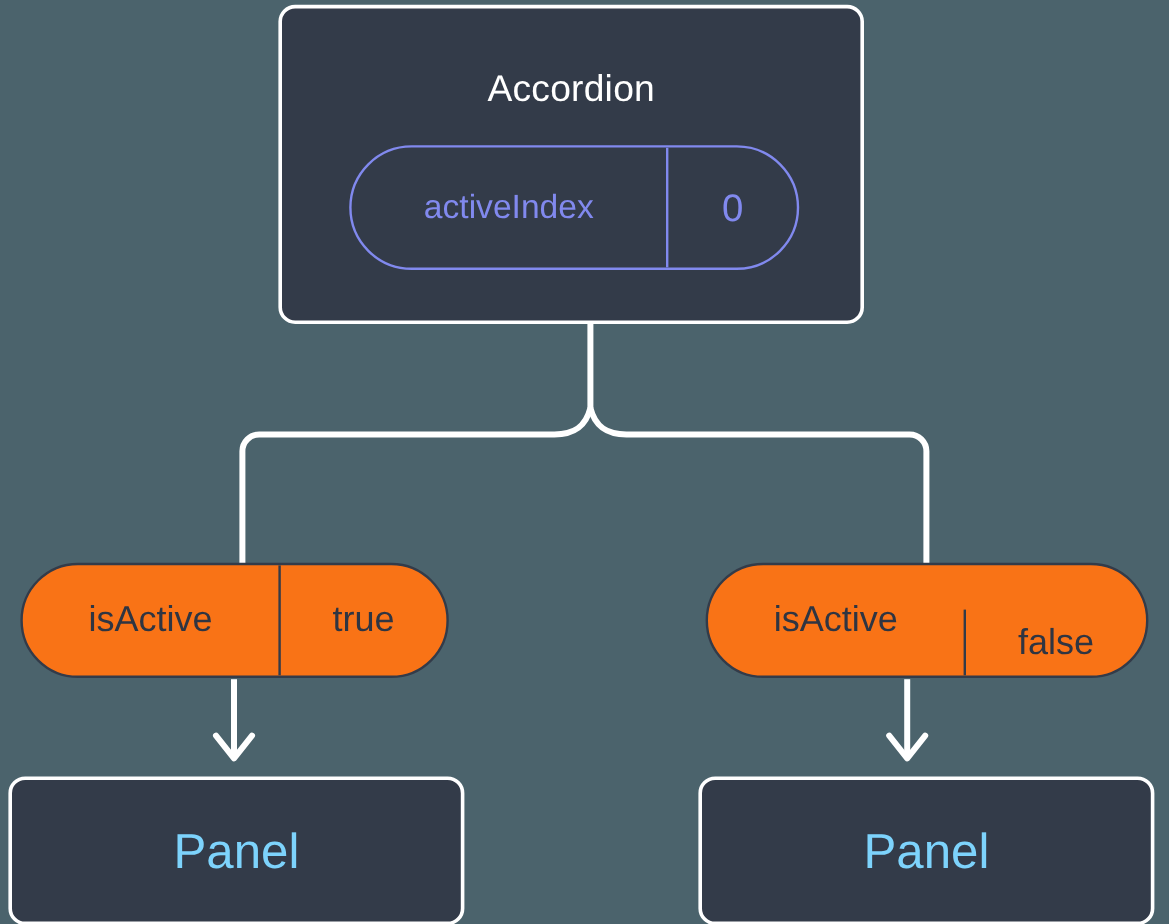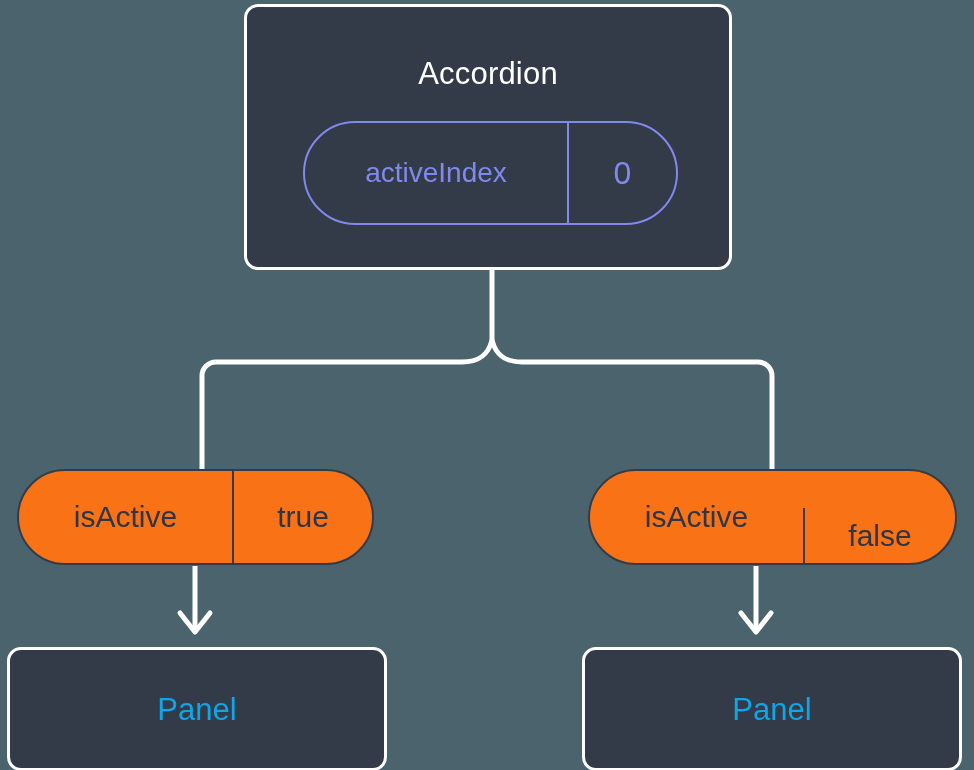--- a/index.html
+++ b/index.html
@@ -39,21 +39,21 @@
     box-sizing: border-box;
     background: #333b49;
     border: 3px solid #ffffff;
     border-radius: 14px;
     display: flex;
     flex-direction: column;
     align-items: center;
   }
 
   #accordion-card {
-    left: 244px;
+    left: 232px;
     top: 4px;
     width: 488px;
     height: 266px;
     justify-content: flex-start;
   }
 
   .card-title {
     color: #ffffff;
     font-size: 31px;
     font-weight: 400;
@@ -148,22 +148,22 @@
     justify-content: center;
   }
   #right-panel-card {
     left: 582px;
     top: 647px;
     width: 380px;
     height: 124px;
     justify-content: center;
   }
   .panel-title {
-    color: #0ea5e9;
-    font-size: 31px;
+    color: #7dd3fc;
+    font-size: 41px;
     font-weight: 400;
     line-height: 1;
     margin-bottom: 0;
   }
 </style>
 </head>
 <body>
 
 <div id="diagram-root">
 

